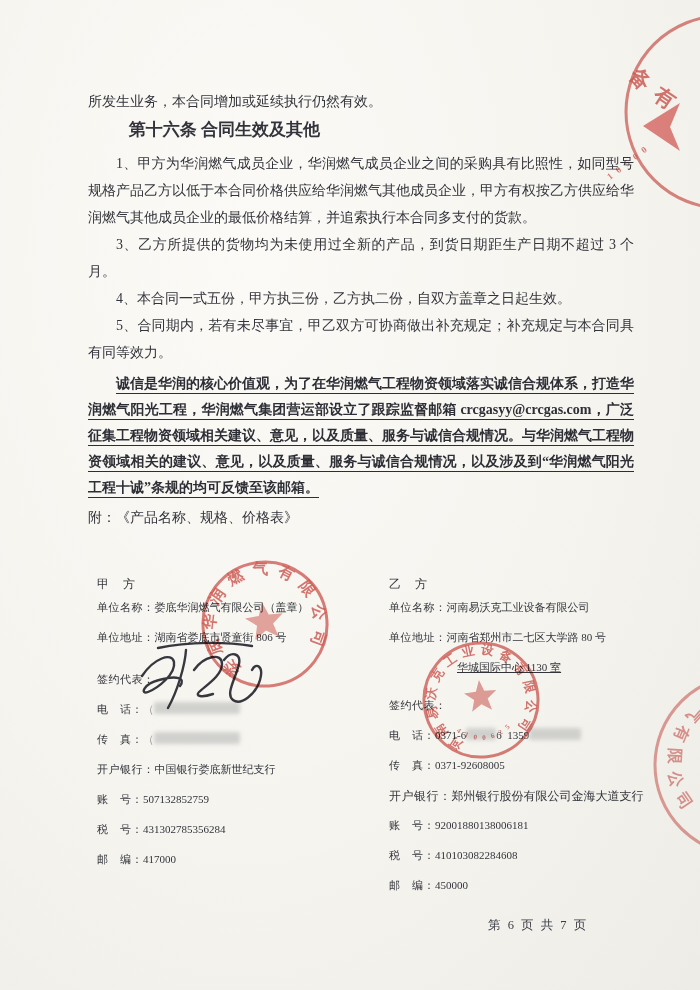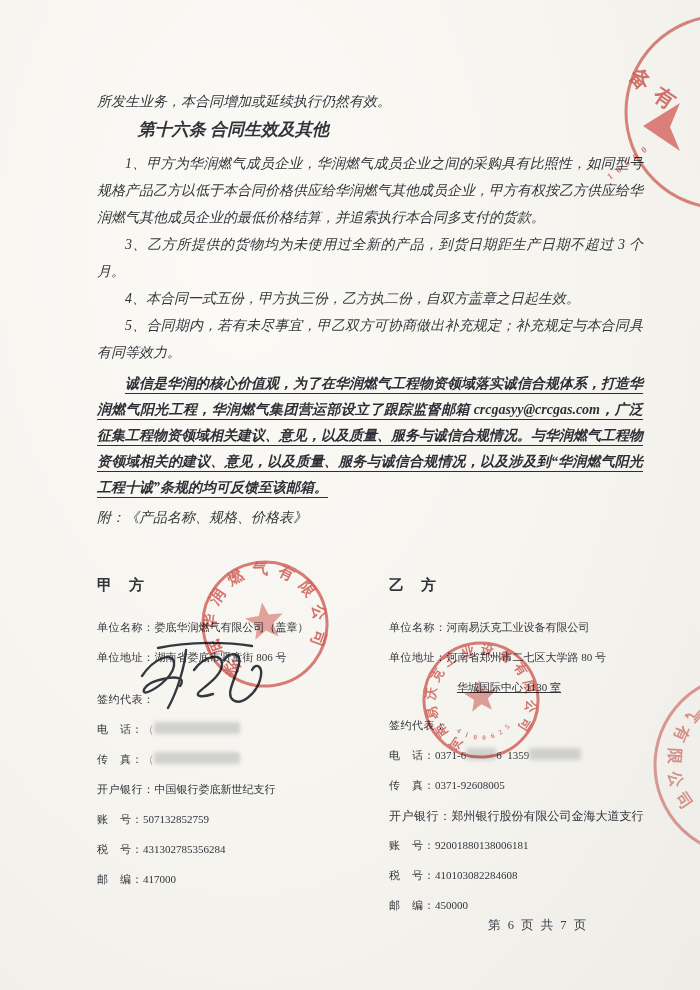--- a/index.html
+++ b/index.html
@@ -2,36 +2,36 @@
 <html><head>
 <meta charset="utf-8">
 <style>
   html,body{margin:0;padding:0;background:#888;}
   .page{
     position:relative;width:700px;height:990px;overflow:hidden;
     background:radial-gradient(ellipse at 35% 25%, #fbfaf6 0%, #f5f4ef 55%, #edecE6 100%);
     font-family:"Liberation Serif","DejaVu Serif",serif;
     color:#33343b;
   }
-  .textflow{position:absolute;left:97px;width:546px;top:88px;font-style:italic;}
+  .textflow{position:absolute;left:88px;width:546px;top:88px;}
   .textflow p{margin:0;font-size:14px;line-height:27px;text-align:justify;}
   p.cont{text-indent:0;}
   p.head{font-weight:bold;text-indent:2.4em;margin-top:1px;margin-bottom:7px;font-size:17px;}
   p.clause{text-indent:2em;}
   p.integrity{
     text-indent:2em;font-weight:bold;line-height:26px;margin-top:5px;
     text-decoration:underline;text-underline-offset:5px;text-decoration-thickness:1px;
     color:#2e2f36;
   }
   p.attach{text-indent:0;margin-top:3px;}
   
   .parties{position:absolute;left:97px;top:576px;width:560px;display:flex;}
   .col{width:292px;}
   .col.b{width:268px;}
-  .col .hdr{font-weight:bold;font-size:15px;height:20px;margin-bottom:24px;letter-spacing:1px;}
+  .col .hdr{font-weight:normal;font-size:12px;height:20px;margin-bottom:4px;letter-spacing:1px;}
   .row{height:20px;margin-bottom:10px;font-size:11px;white-space:nowrap;}
   .row .lbl{letter-spacing:.5px;}
   .row.addr2{height:16px;margin-bottom:22px;padding-left:68px;text-decoration:underline;}
   .row.rep-a{margin-top:22px;}
   .row.acct{margin-top:2px;}
   .redact{display:inline-block;background:#c7c7c5;height:12px;border-radius:2px;
     filter:blur(2px);vertical-align:-1px;opacity:.8;}
   .paren{color:#9a9a96;}
   
   .footer{position:absolute;left:488px;top:917px;font-size:12.5px;letter-spacing:2px;color:#3a3b45;text-align:right;}

